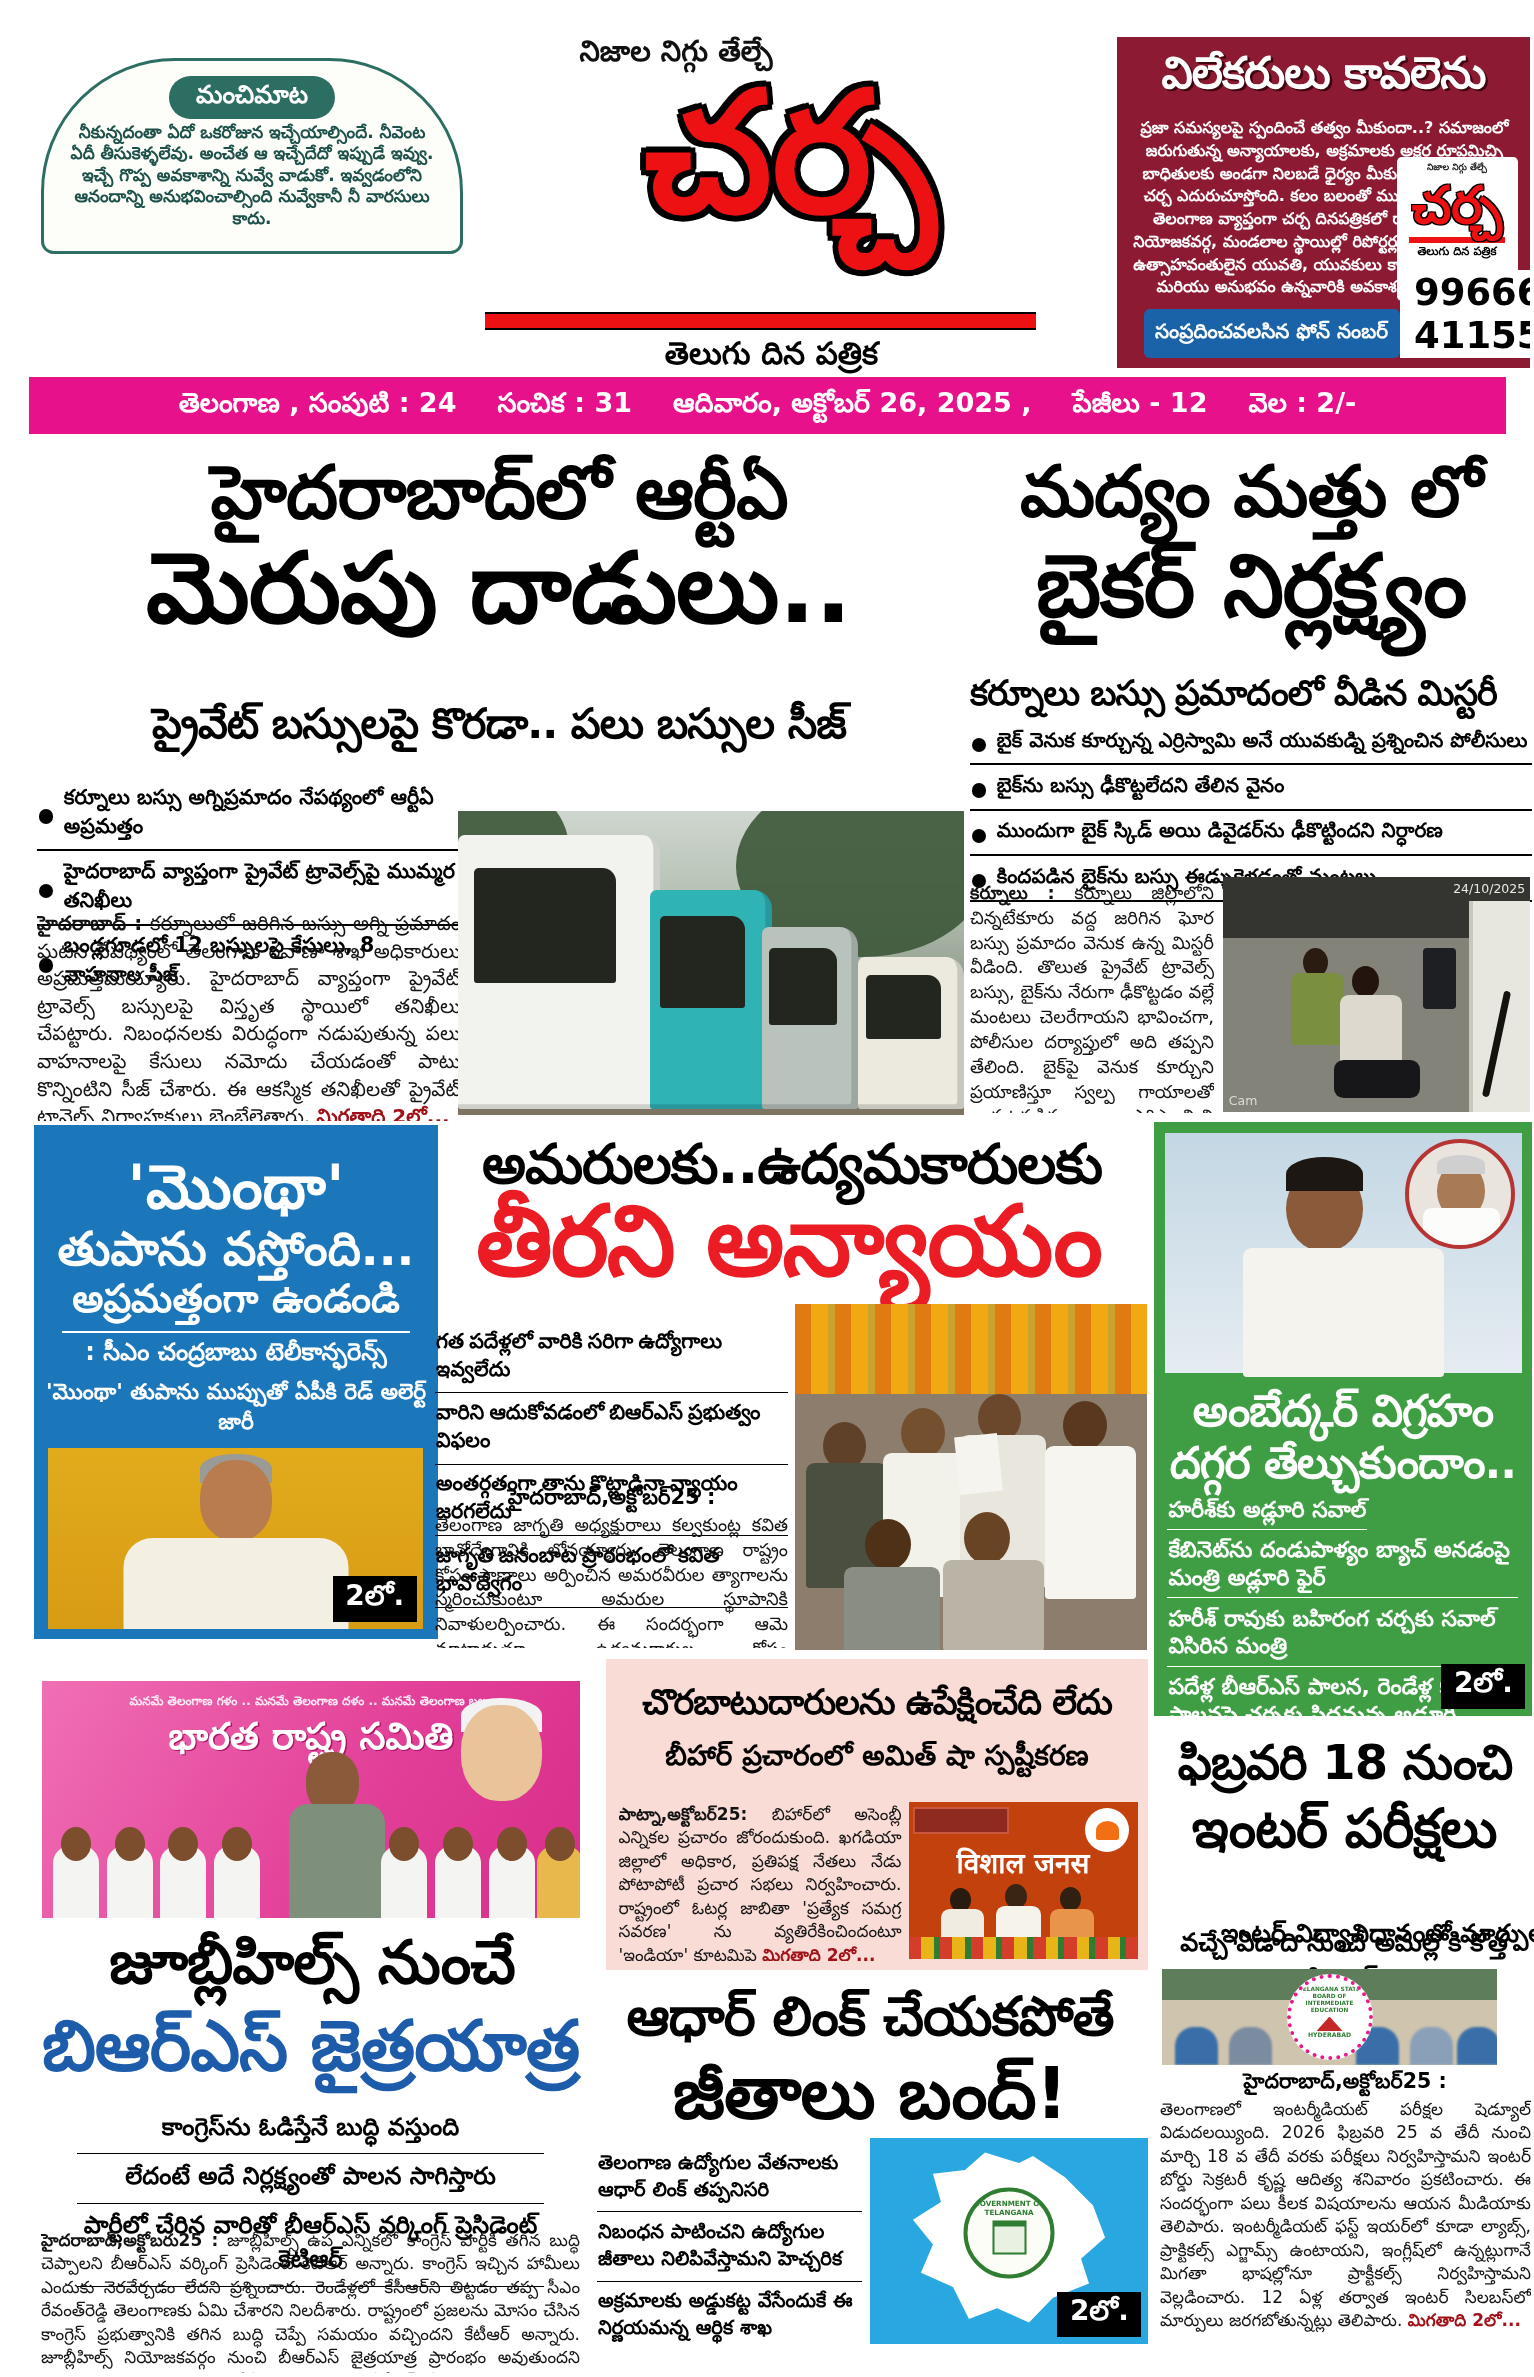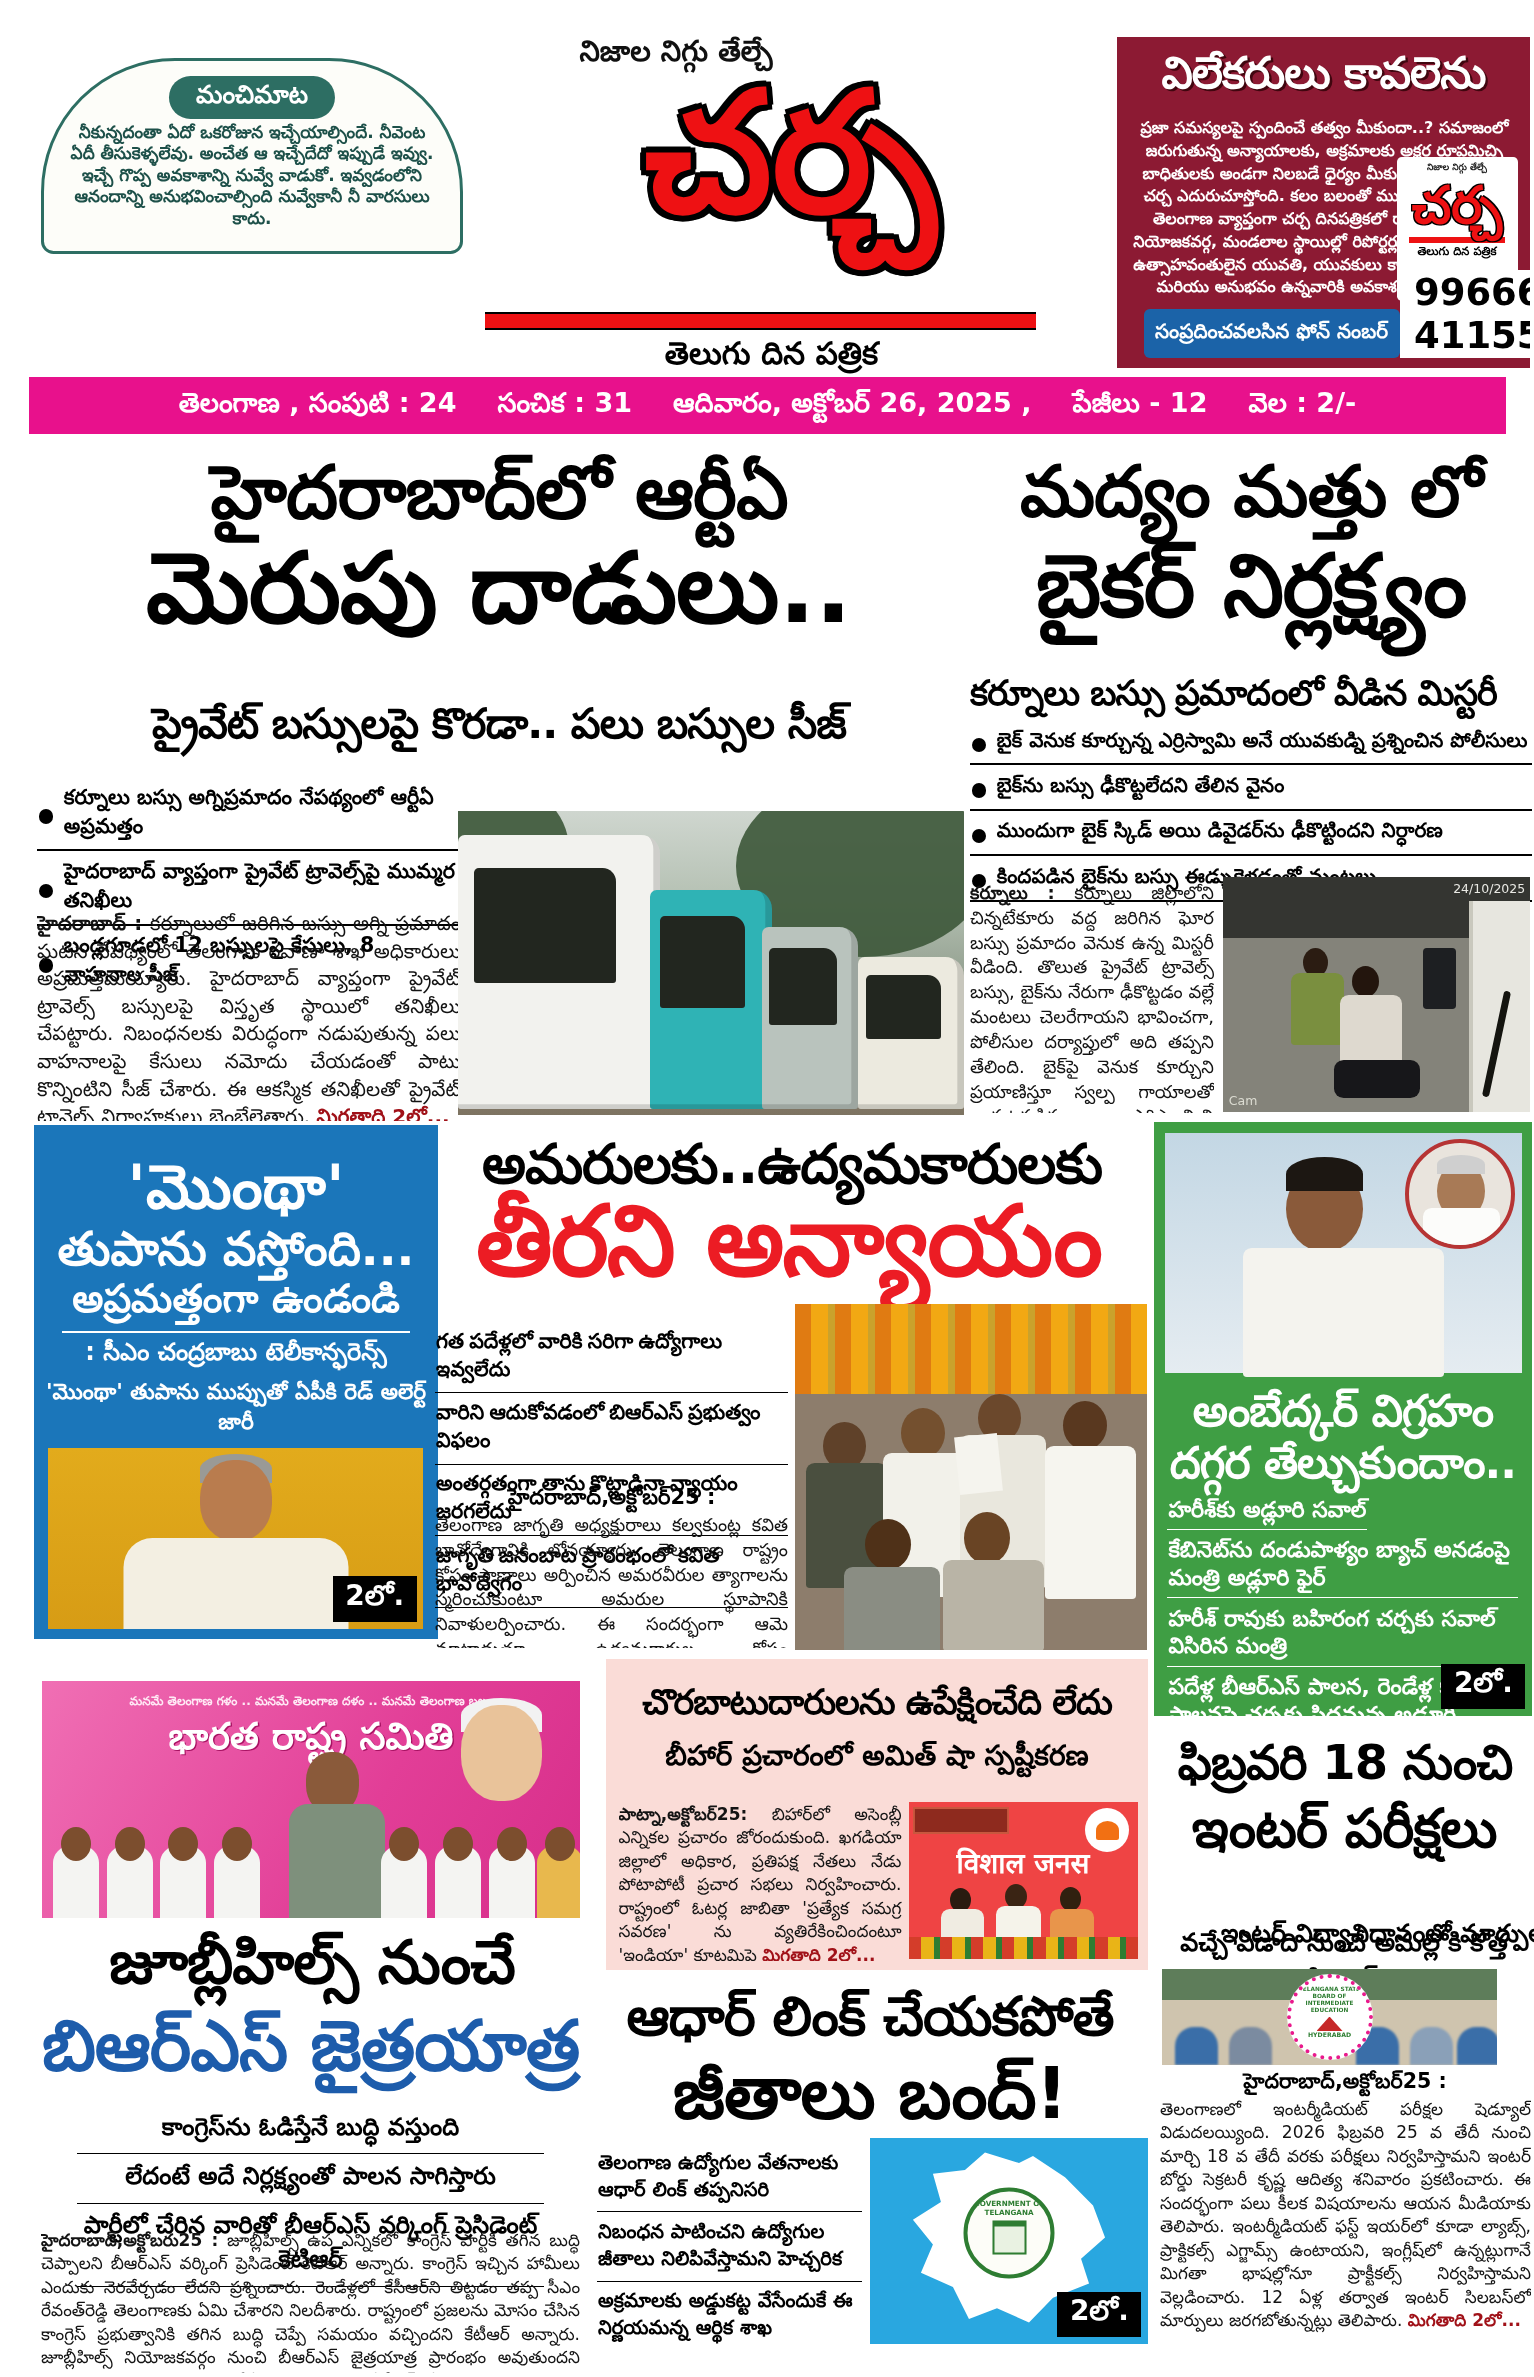--- a/index.html
+++ b/index.html
@@ -118,21 +118,21 @@
   #brs-head { left:41px; top:2009px; width:539px; font-size:70px; color:#1d5cab; }
   #brs-subs { left:77px; top:2105px; width:467px; font-size:24px; text-align:center; }
   #brs-subs .s-row { text-align:center; }
   #brs-body { left:41px; top:2229px; width:539px; max-height:144px; font-size:17px; overflow:hidden; }
 
   
   #amitbox { left:606px; top:1659px; width:542px; height:311px; background:#fadcd7; overflow:hidden; }
   .as-h { font-size:35px; font-weight:bold; text-align:center; margin-top:23px; letter-spacing:-1px; }
   .as-s { font-size:28px; font-weight:bold; text-align:center; margin-top:7.7px; }
   .as-body { position:absolute; left:12.5px; top:144px; width:283px; font-size:17px; max-height:158px; overflow:hidden; }
-  .as-photo { position:absolute; right:10.5px; top:143px; width:229px; height:157px; background:#ef4444; }
+  .as-photo { position:absolute; right:10.5px; top:143px; width:229px; height:157px; background:#c2410c; }
   .as-banner { position:absolute; left:0; top:26%; width:100%; text-align:center; color:#fff; font-size:28px; font-weight:bold; }
   .bjp-circle { position:absolute; right:8.6px; top:5.8px; width:44px; height:44px; background:#fff; border-radius:50%; }
   .bjp-lotus { position:absolute; right:19px; top:19px; width:23px; height:19px; background:#f27013; border-radius:50% 50% 10% 10%; }
   .as-strip { position:absolute; left:4.8px; top:4.8px; width:96px; height:27px; background:#8e2a1e; box-shadow:inset 0 0 0 1.9px #c8573e; }
   .as-flowers { position:absolute; left:0; bottom:0; width:100%; height:14%;
      background:repeating-linear-gradient(90deg,#d43d2a 0 12.5px,#e9b417 12.5px 25px,#2e7d32 25px 31px); }
 
   
   #aadhaar-kicker { left:592px; top:1988px; width:556px; font-size:54px; }
   #aadhaar-head { left:592px; top:2056px; width:556px; font-size:71px; }

